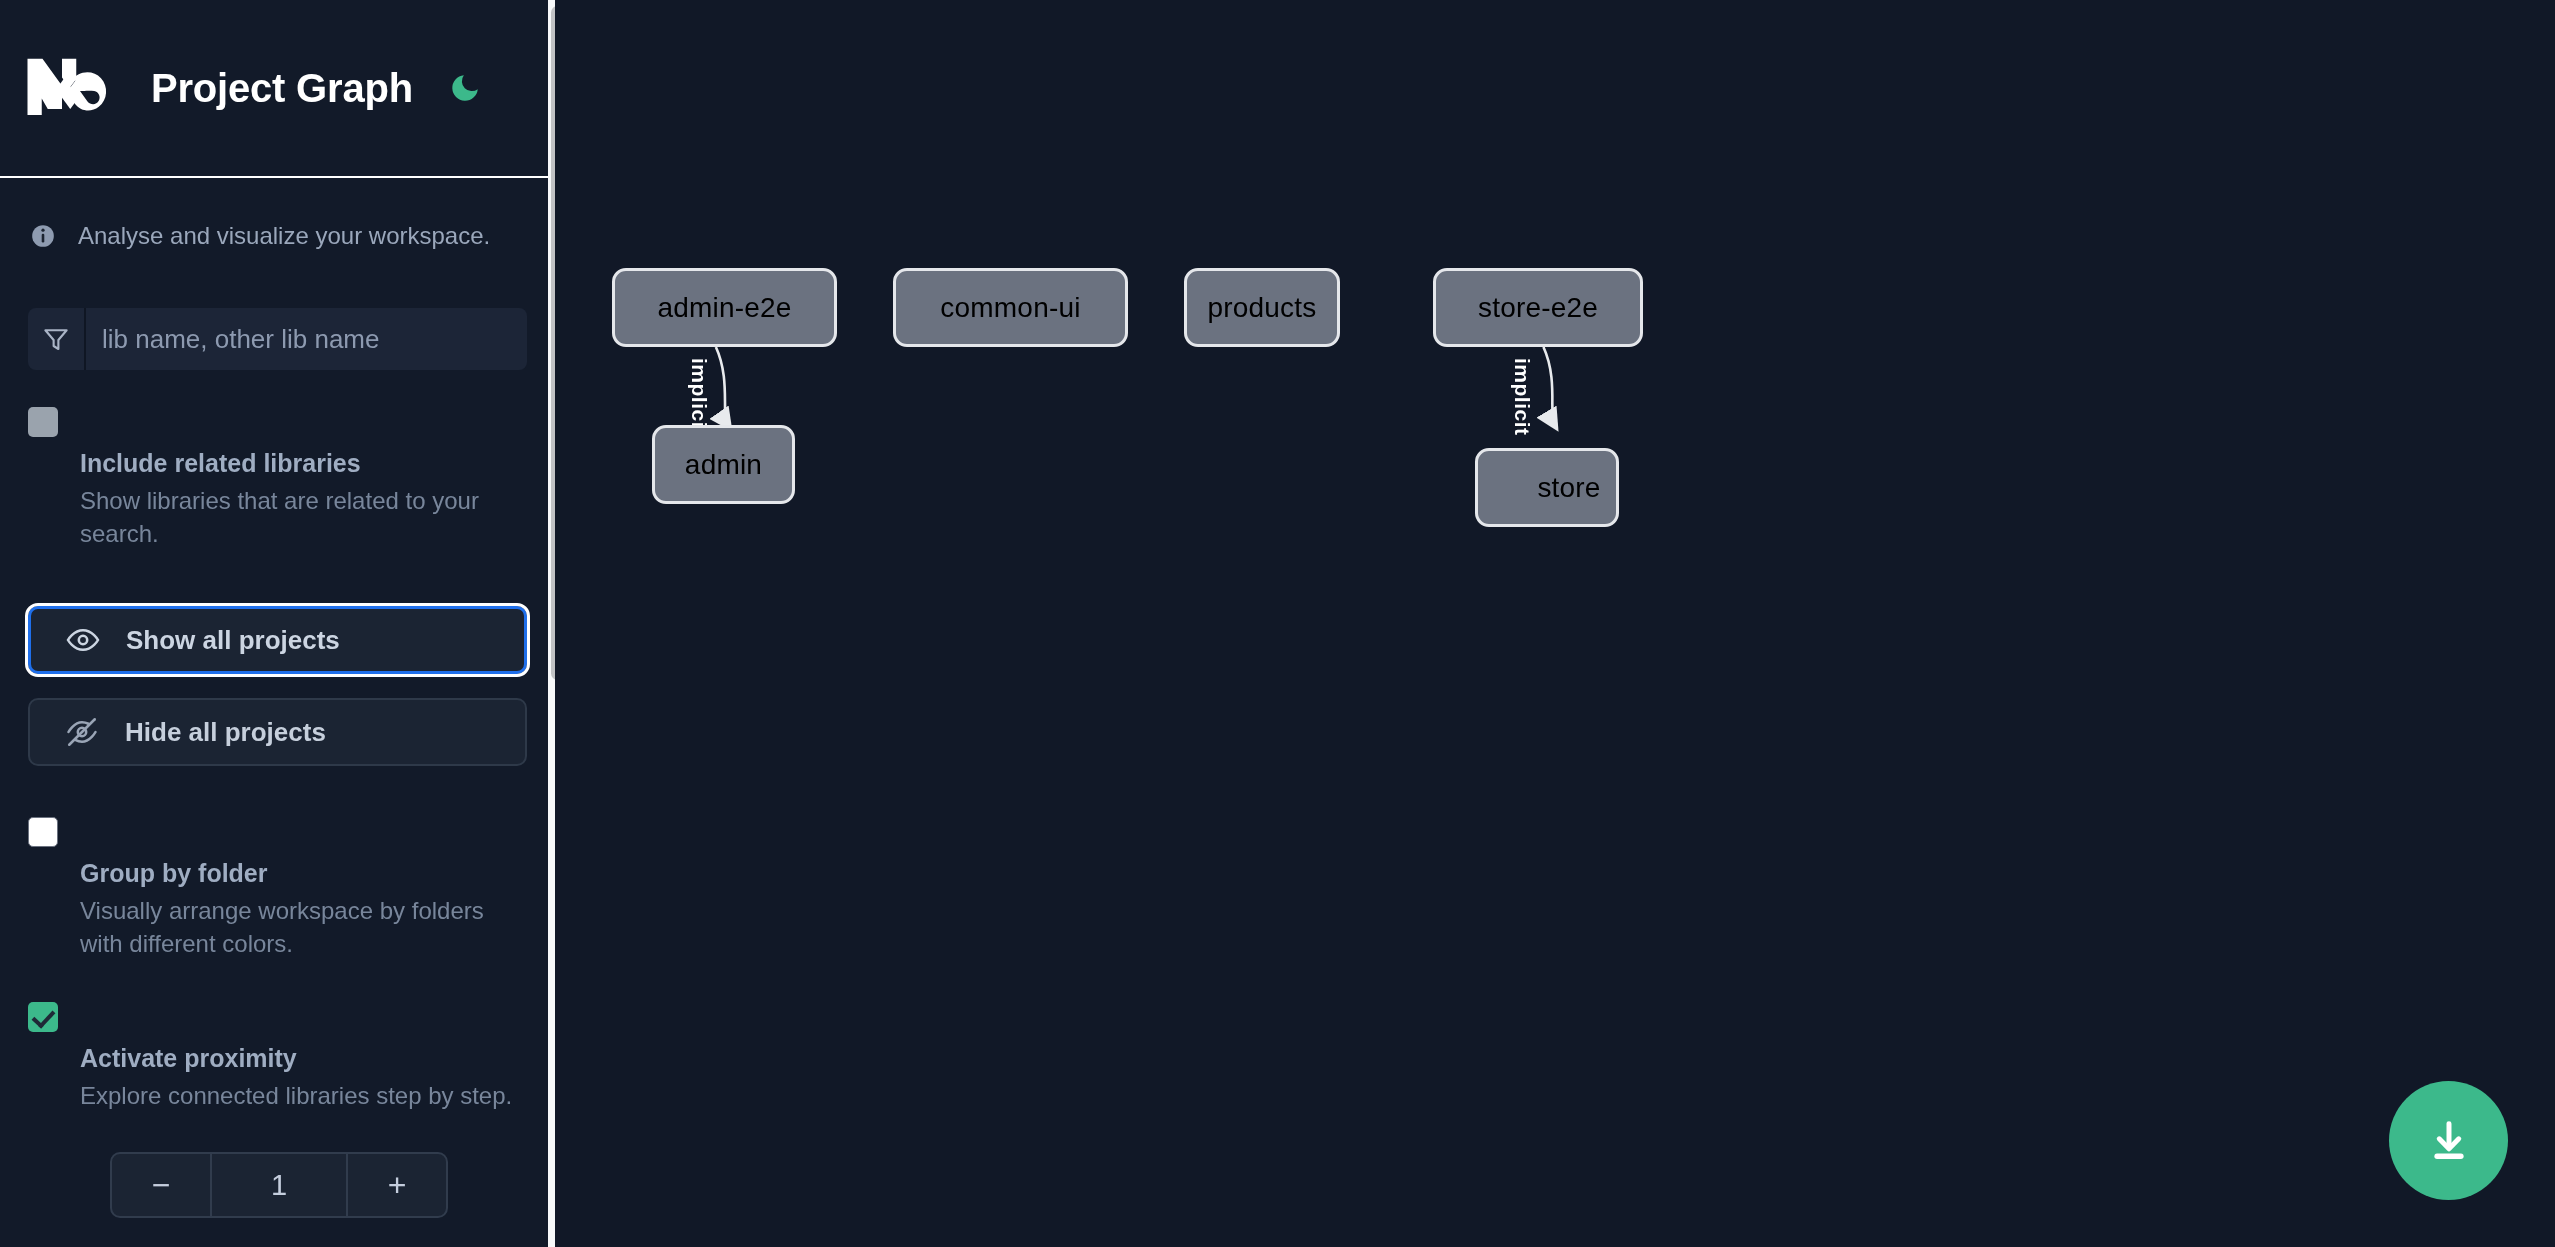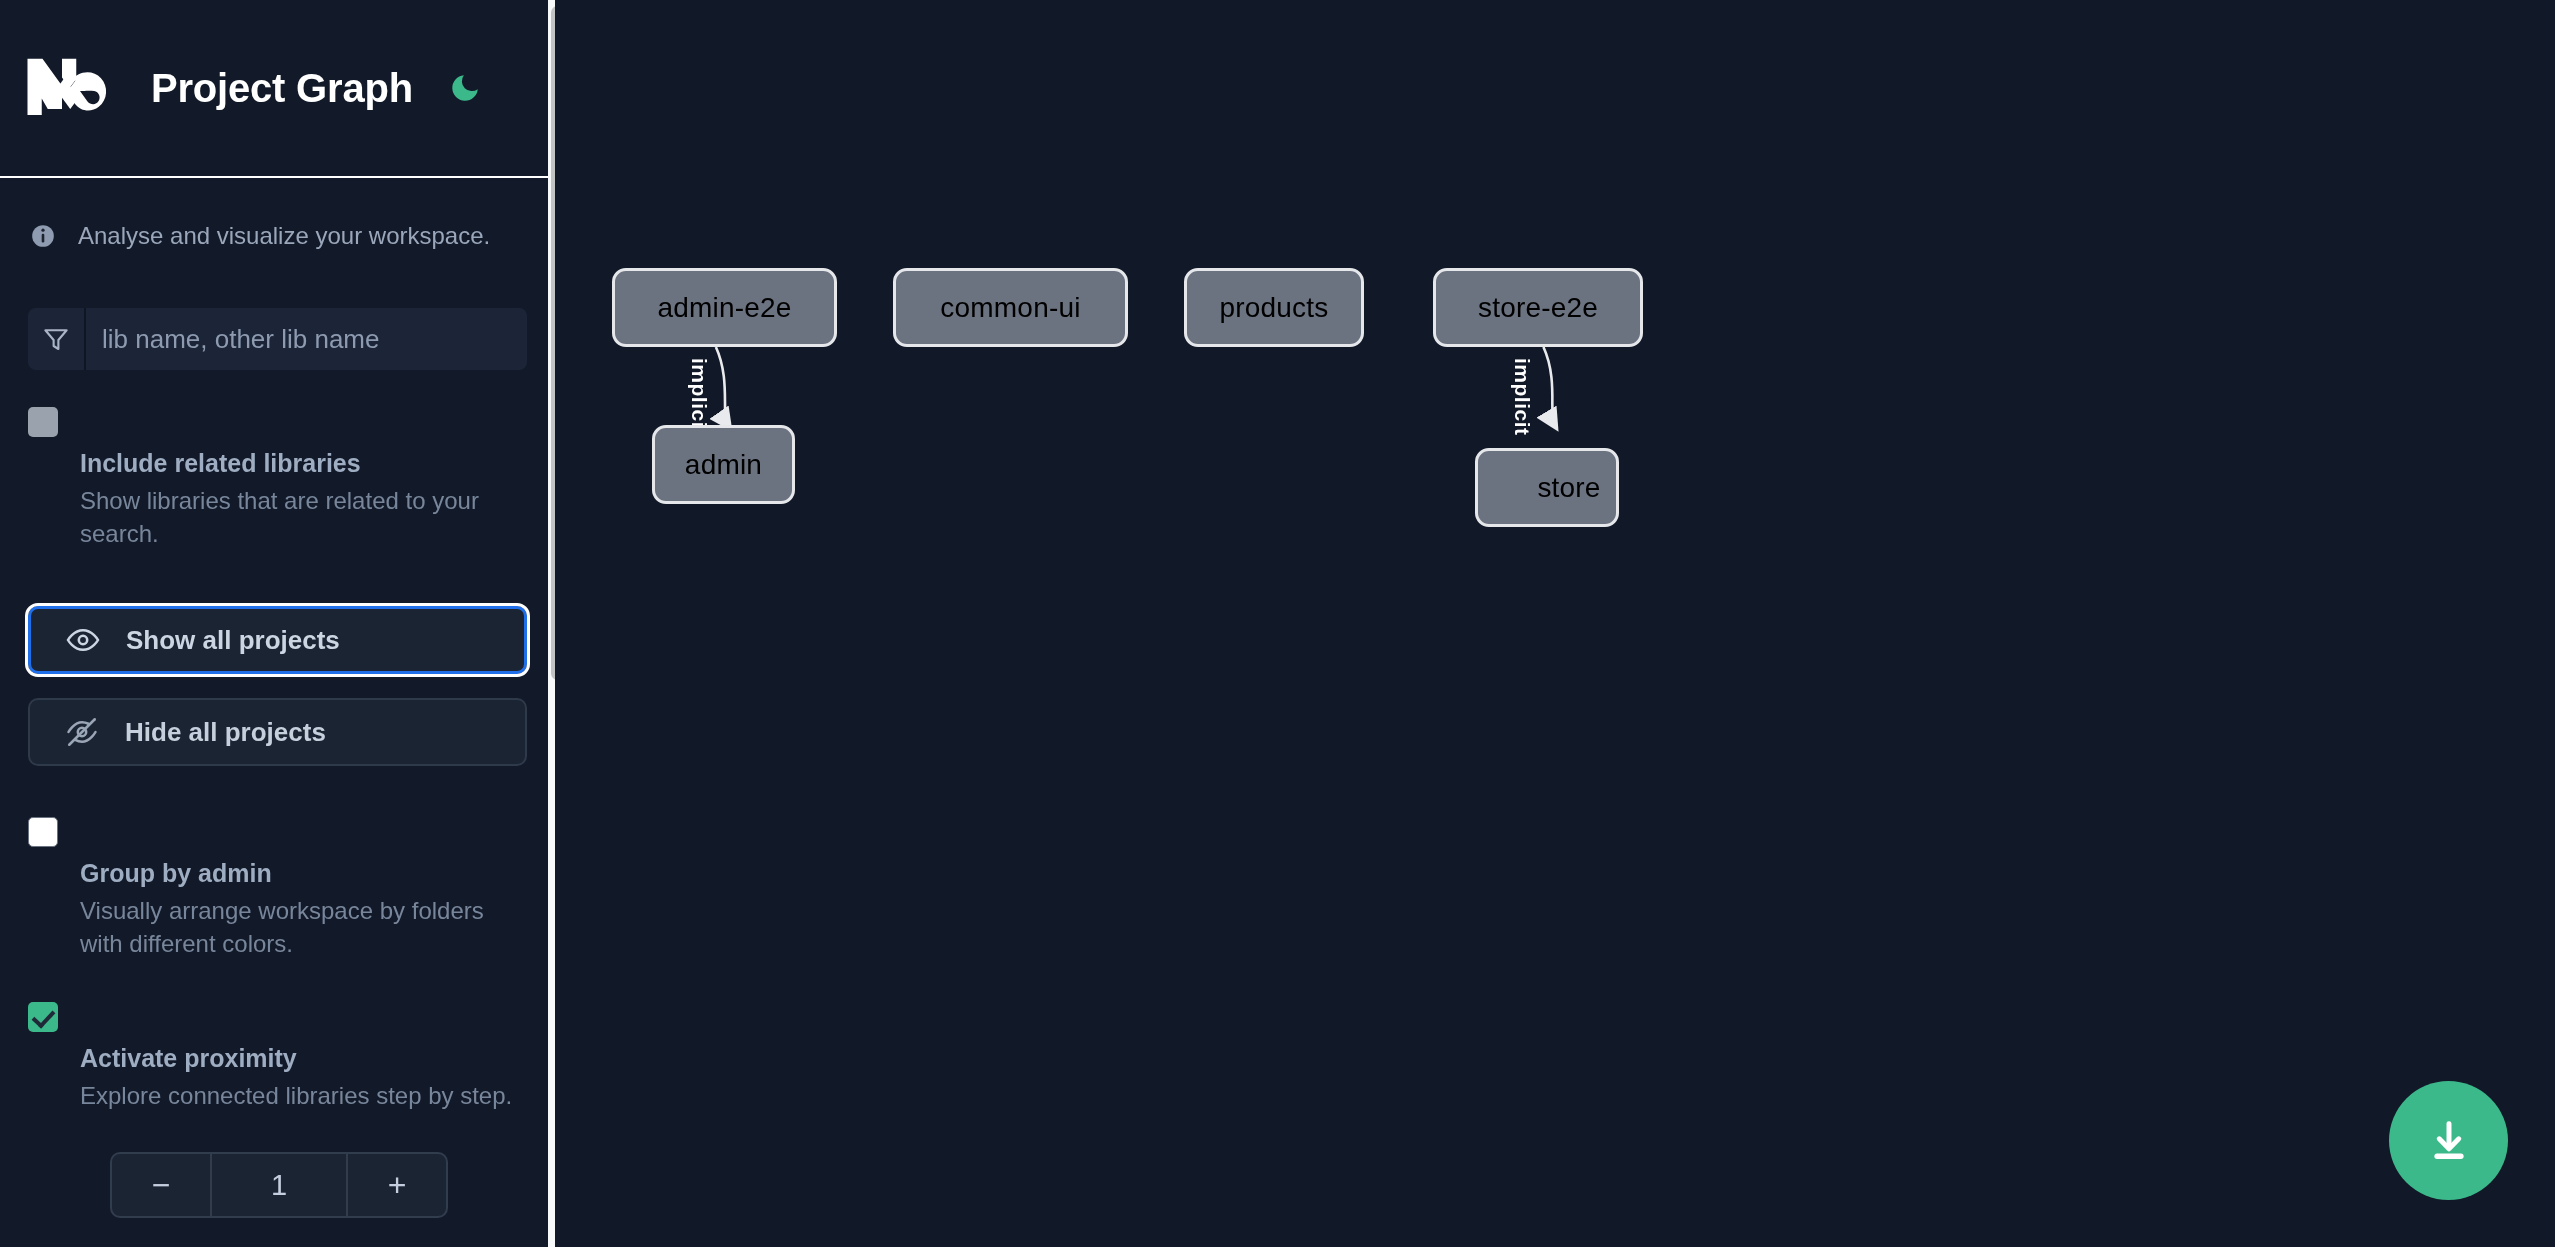--- a/index.html
+++ b/index.html
@@ -360,21 +360,21 @@
         <path d="M3 12s3.6-6.5 9-6.5c1.6 0 3 .4 4.3 1M21 12s-3.6 6.5-9 6.5c-1.7 0-3.2-.5-4.5-1.2" fill="none" stroke="#9aa5b6" stroke-width="1.7" stroke-linecap="round"></path>
         <circle cx="12" cy="12" r="2.8" fill="none" stroke="#9aa5b6" stroke-width="1.7"></circle>
         <line x1="3.5" y1="20.5" x2="20.5" y2="3.5" stroke="#9aa5b6" stroke-width="1.7" stroke-linecap="round"></line>
       </svg>
       <span class="label">Hide all projects</span>
     </div>
 
     <div class="check-block" style="margin-top:46px">
       <div class="cbox unchecked"></div>
       <div class="check-texts">
-        <div class="check-title">Group by admin</div>
+        <div class="check-title">Group by folder</div>
         <div class="check-desc">Visually arrange workspace by folders with different colors.</div>
       </div>
     </div>
 
     <div class="check-block tight" style="margin-top:36px">
       <div class="cbox checked"></div>
       <div class="check-texts">
         <div class="check-title">Activate proximity</div>
         <div class="check-desc">Explore connected libraries step by step.</div>
       </div>
@@ -402,21 +402,21 @@
       </defs>
       <path d="M160,347 C175,380 165,415 172,425" fill="none" stroke="#e8eaed" stroke-width="2.6" marker-end="url(#arrow)"></path>
       <path d="M983,347 C998,380 988,415 994,425" fill="none" stroke="#e8eaed" stroke-width="2.6" marker-end="url(#arrow)"></path>
     </svg>
 
     <div class="edge-label" style="left:156px; top:358px;">implicit</div>
     <div class="edge-label" style="left:979px; top:358px;">implicit</div>
 
     <div class="node" style="left:57px;  top:268px; width:225px; height:79px;">admin-e2e</div>
     <div class="node" style="left:338px; top:268px; width:235px; height:79px;">common-ui</div>
-    <div class="node" style="left:629px; top:268px; width:180px; height:79px;">products</div>
+    <div class="node" style="left:629px; top:268px; width:156px; height:79px;">products</div>
     <div class="node" style="left:878px; top:268px; width:210px; height:79px;">store-e2e</div>
     <div class="node" style="left:97px;  top:425px; width:143px; height:79px;">admin</div>
     <div class="node" style="left:920px; top:448px; width:144px; height:79px;padding-left:44px;">store</div>
 
     <button class="fab">
       <svg width="52" height="52" viewBox="0 0 24 24">
         <path d="M12 4 V15" stroke="#ffffff" stroke-width="2.3" stroke-linecap="round"></path>
         <path d="M7.5 11 L12 15.6 L16.5 11" fill="none" stroke="#ffffff" stroke-width="2.3" stroke-linecap="round" stroke-linejoin="round"></path>
         <path d="M6.5 19 H17.5" stroke="#ffffff" stroke-width="2.5" stroke-linecap="round"></path>
       </svg>

